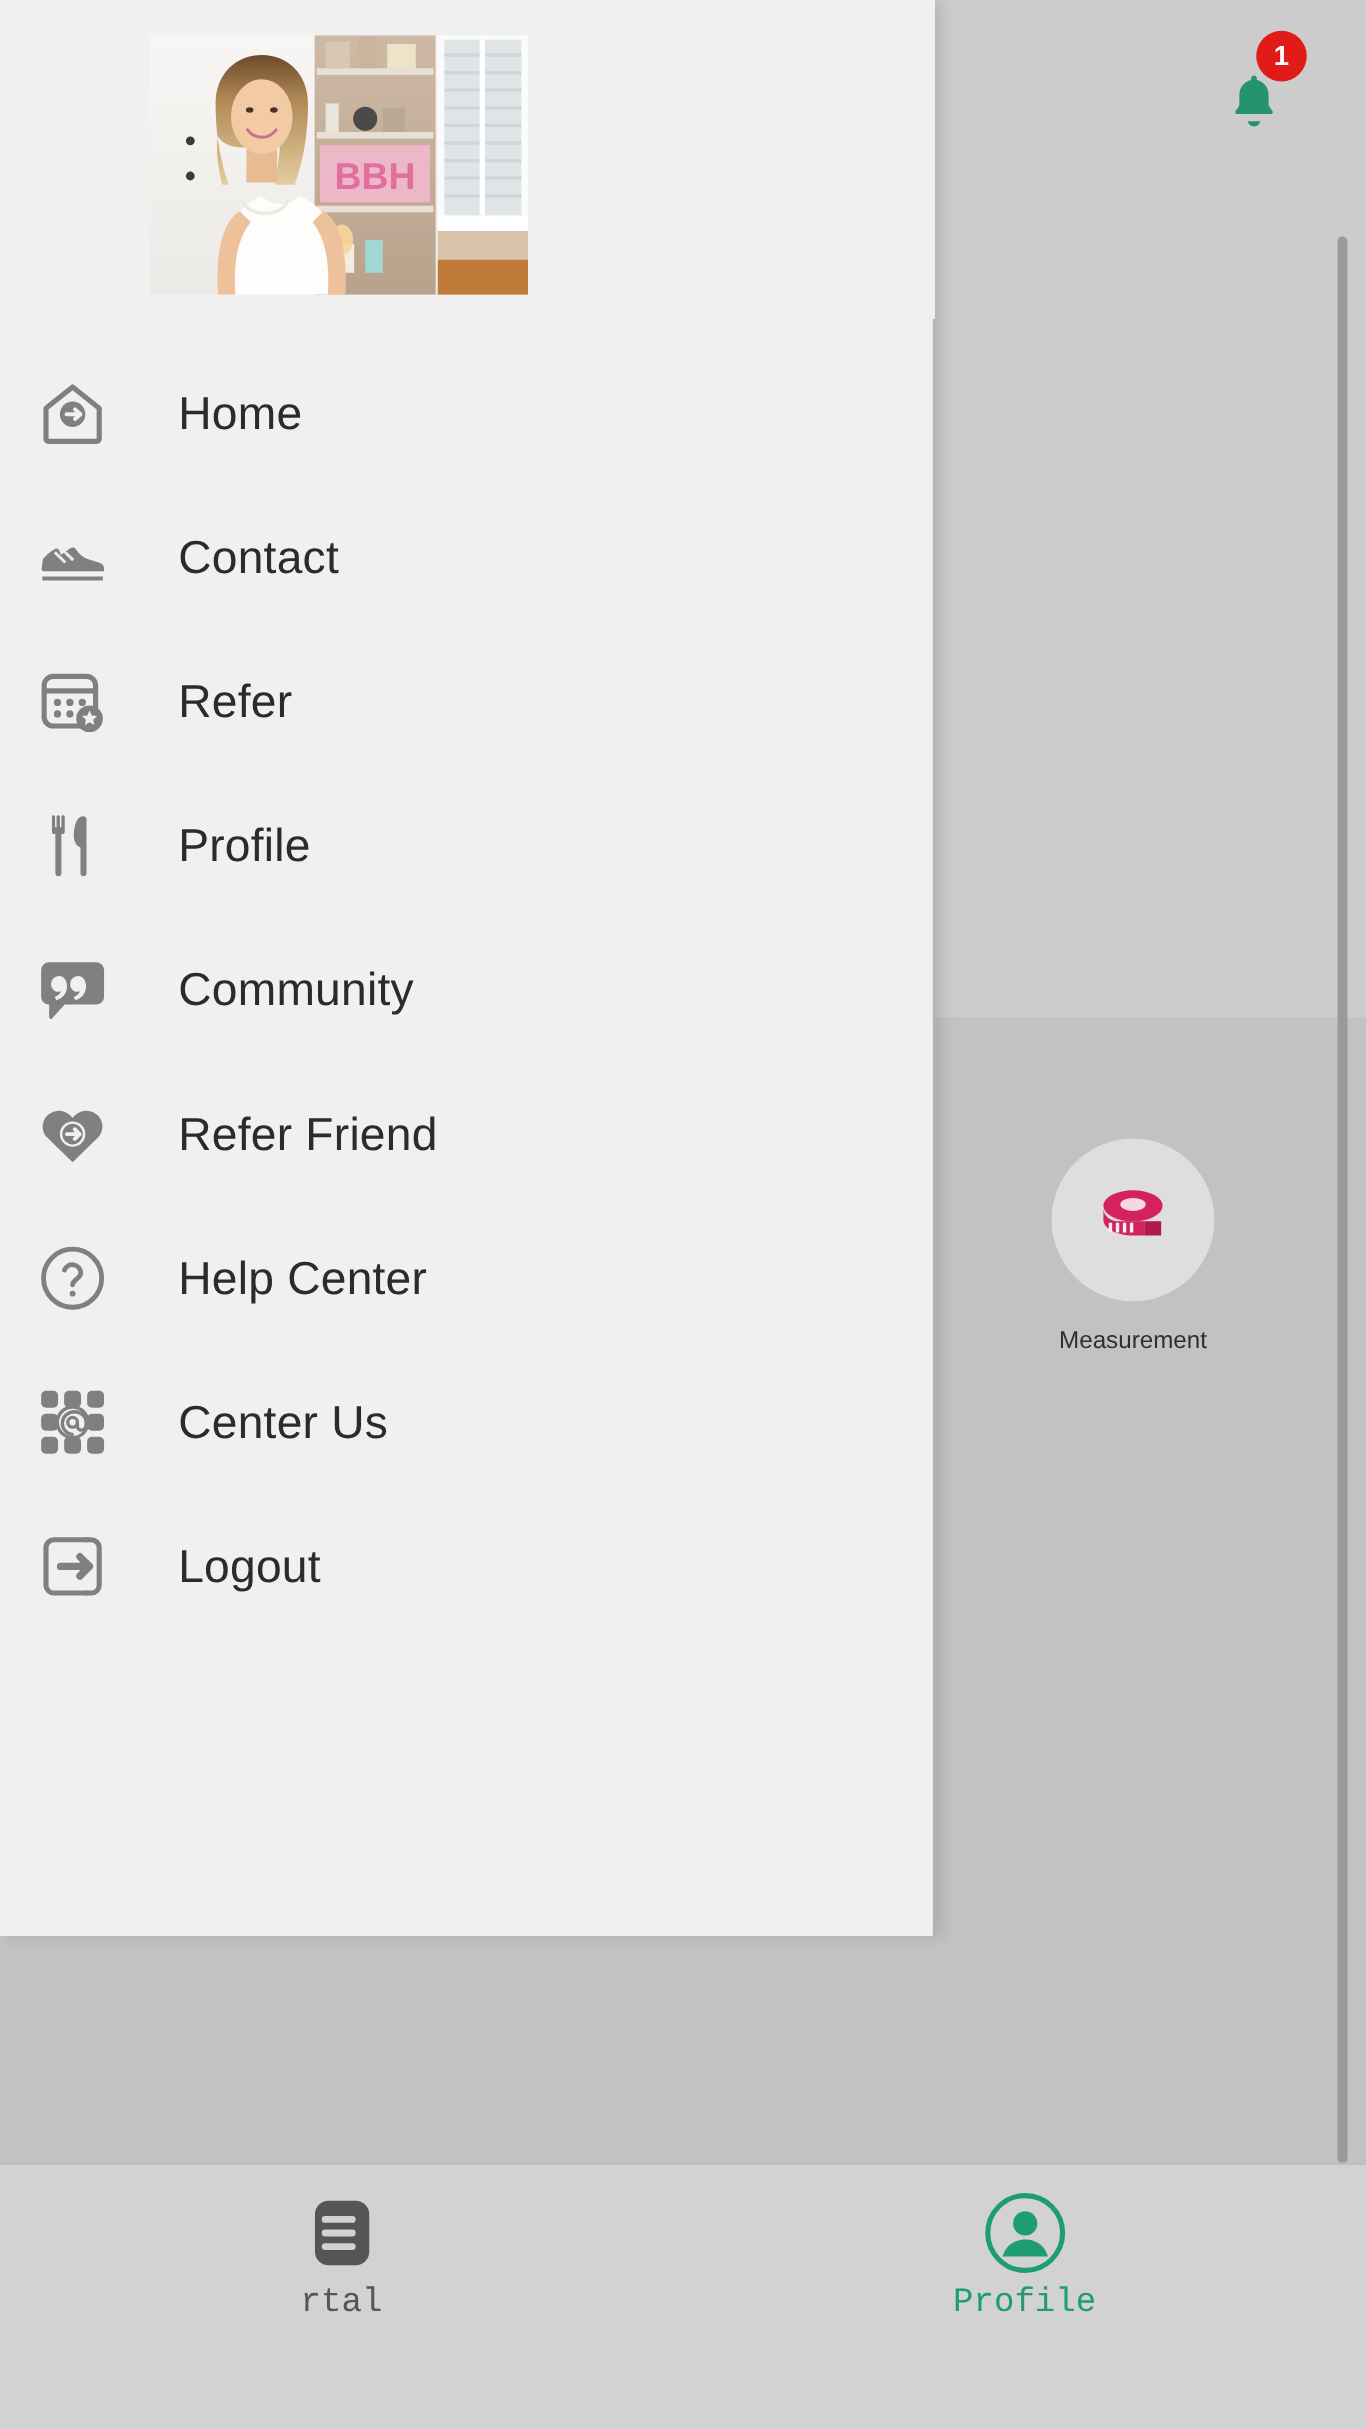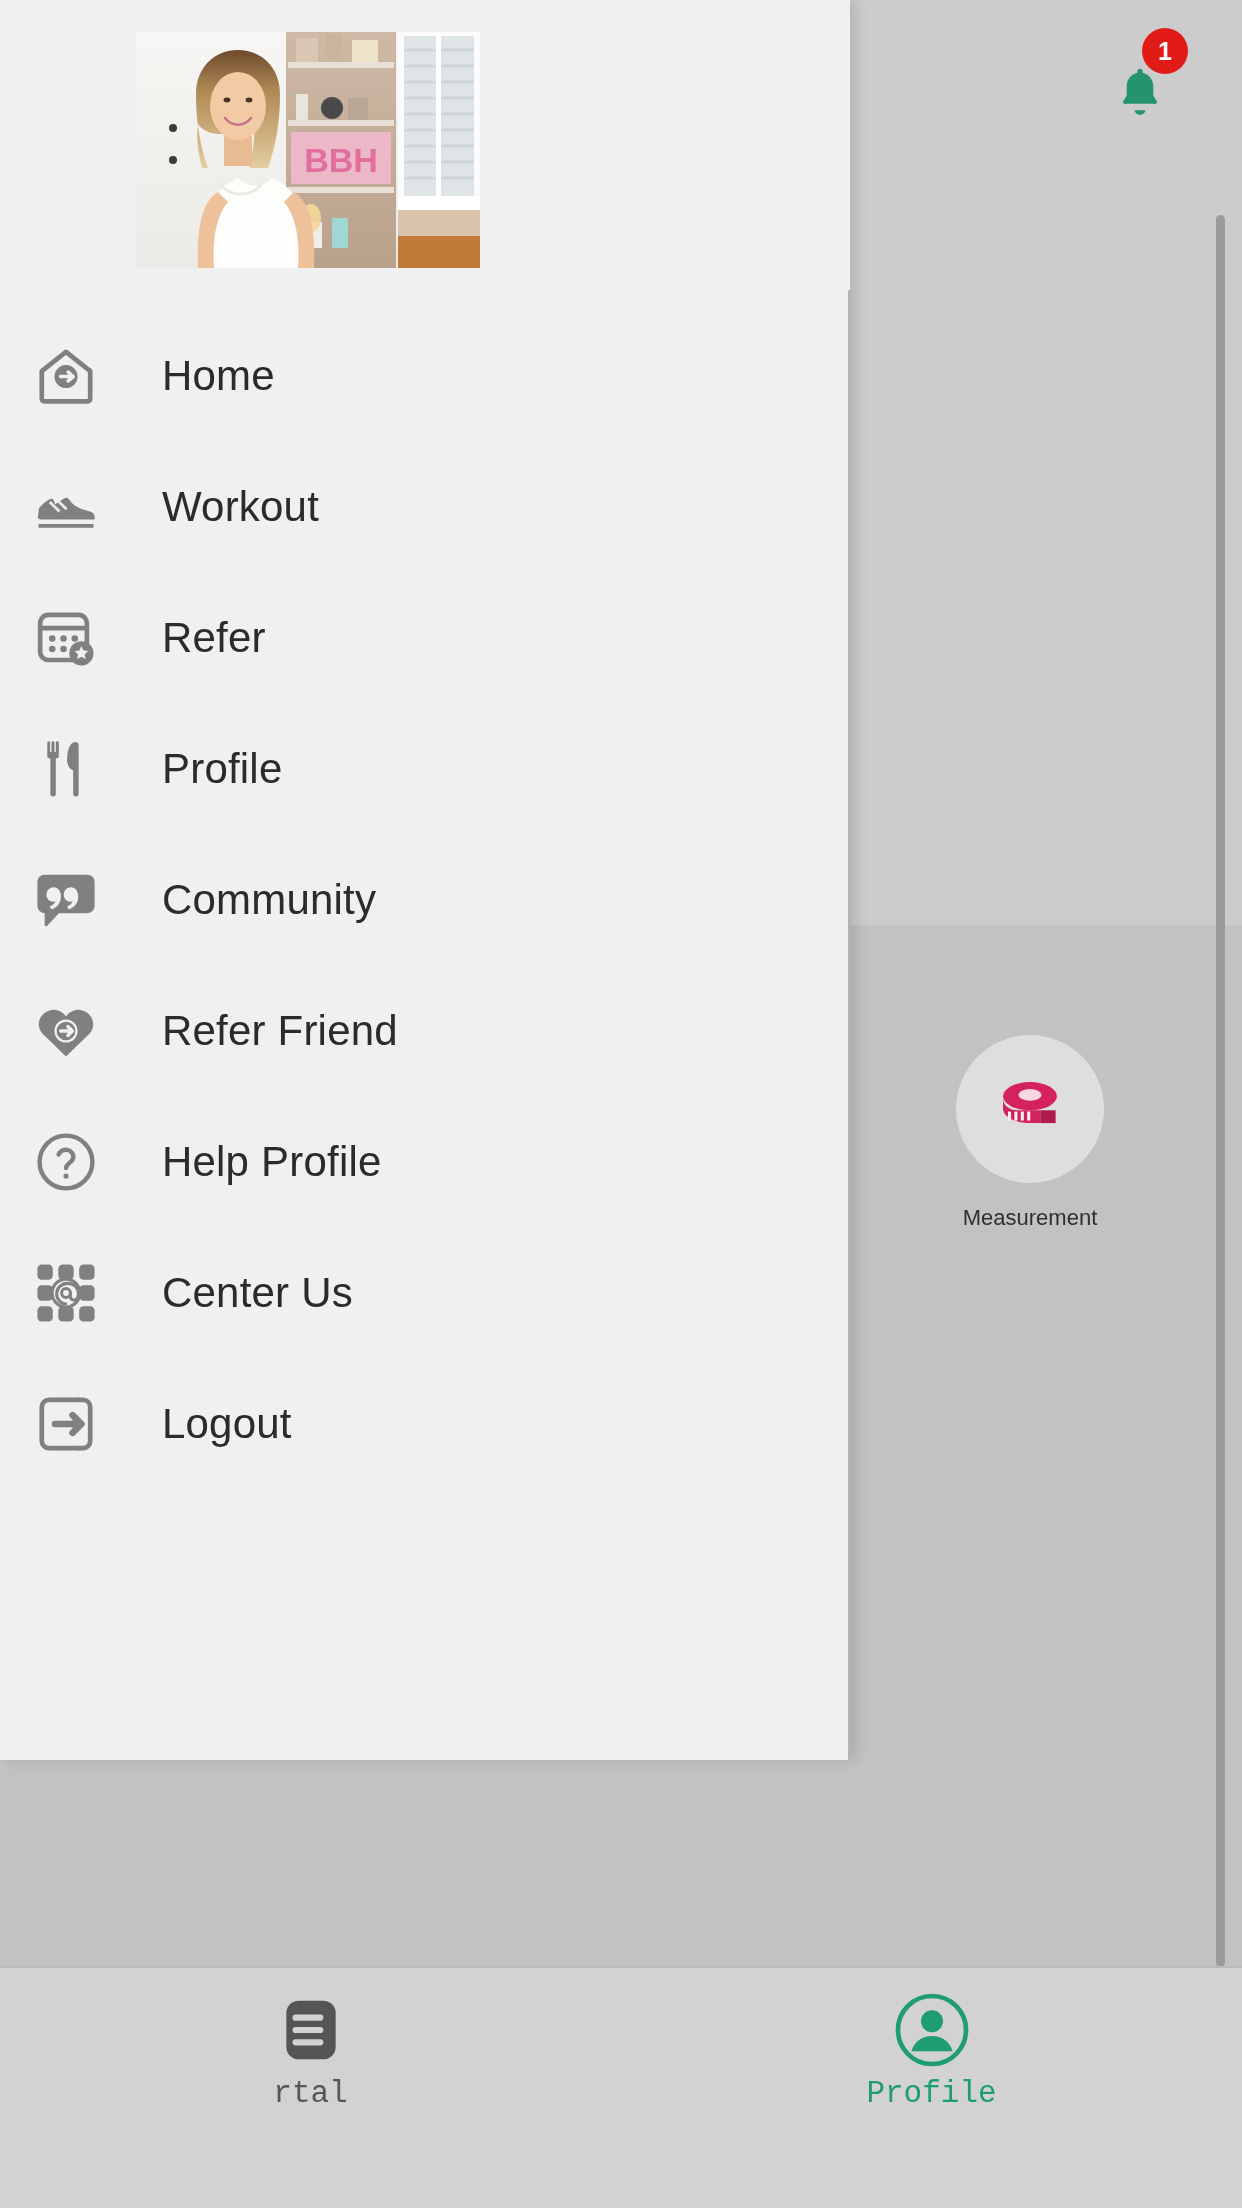--- a/index.html
+++ b/index.html
@@ -366,21 +366,21 @@
       <span class="menu-icon">
         <svg viewBox="0 0 24 24" width="66" height="66" fill="#808080">
           <path d="M2.2 12.4c1.2-1.4 2.6-2.6 4-3.3.7-.4 1.3.1 1.5.8l.4 1.1 3.3-2.2c.6-.4 1.3-.2 1.7.4 1 1.7 2.6 2.9 4.6 3.5l3.2 1c1 .3 1.5 1 1.5 1.9v.9H2.6c-.7 0-1-.6-.8-1.2z"></path>
           <path d="M2 18.2h20v1.3H2z"></path>
           <g stroke="#f0f0f0" stroke-width="1" opacity="0.95">
             <line x1="6.1" y1="10.2" x2="9.6" y2="13.6"></line>
             <line x1="8.6" y1="9.3" x2="12.2" y2="12.8"></line>
           </g>
         </svg>
       </span>
-      <span class="menu-label">Workout</span>
+      <span class="menu-label">Contact</span>
     </div>
 
     <div class="menu-item">
       <span class="menu-icon">
         <svg viewBox="0 0 24 24" width="66" height="66">
           <rect x="2.6" y="3.6" width="17" height="16.4" rx="3" fill="none" stroke="#808080" stroke-width="1.7"></rect>
           <line x1="2.6" y1="8.4" x2="19.6" y2="8.4" stroke="#808080" stroke-width="1.7"></line>
           <g fill="#808080">
             <circle cx="7" cy="12.2" r="1.2"></circle>
             <circle cx="11.1" cy="12.2" r="1.2"></circle>
@@ -431,21 +431,21 @@
     </div>
 
     <div class="menu-item">
       <span class="menu-icon">
         <svg viewBox="0 0 24 24" width="66" height="66" fill="none" stroke="#808080" stroke-width="1.6">
           <circle cx="12" cy="12" r="9.6"></circle>
           <path d="M9.3 9.3a2.8 2.8 0 0 1 5.4.9c0 1.9-2.7 2.3-2.7 4" stroke-linecap="round"></path>
           <circle cx="12" cy="17.1" r="0.95" fill="#808080" stroke="none"></circle>
         </svg>
       </span>
-      <span class="menu-label">Help Profile</span>
+      <span class="menu-label">Help Center</span>
     </div>
 
     <div class="menu-item">
       <span class="menu-icon">
         <svg viewBox="0 0 24 24" width="66" height="66" fill="#808080">
           <rect x="1.6" y="1.6" width="5.6" height="5.6" rx="1.6"></rect>
           <rect x="9.2" y="1.6" width="5.6" height="5.6" rx="1.6"></rect>
           <rect x="16.8" y="1.6" width="5.6" height="5.6" rx="1.6"></rect>
           <rect x="1.6" y="9.2" width="5.6" height="5.6" rx="1.6"></rect>
           <rect x="16.8" y="9.2" width="5.6" height="5.6" rx="1.6"></rect>

